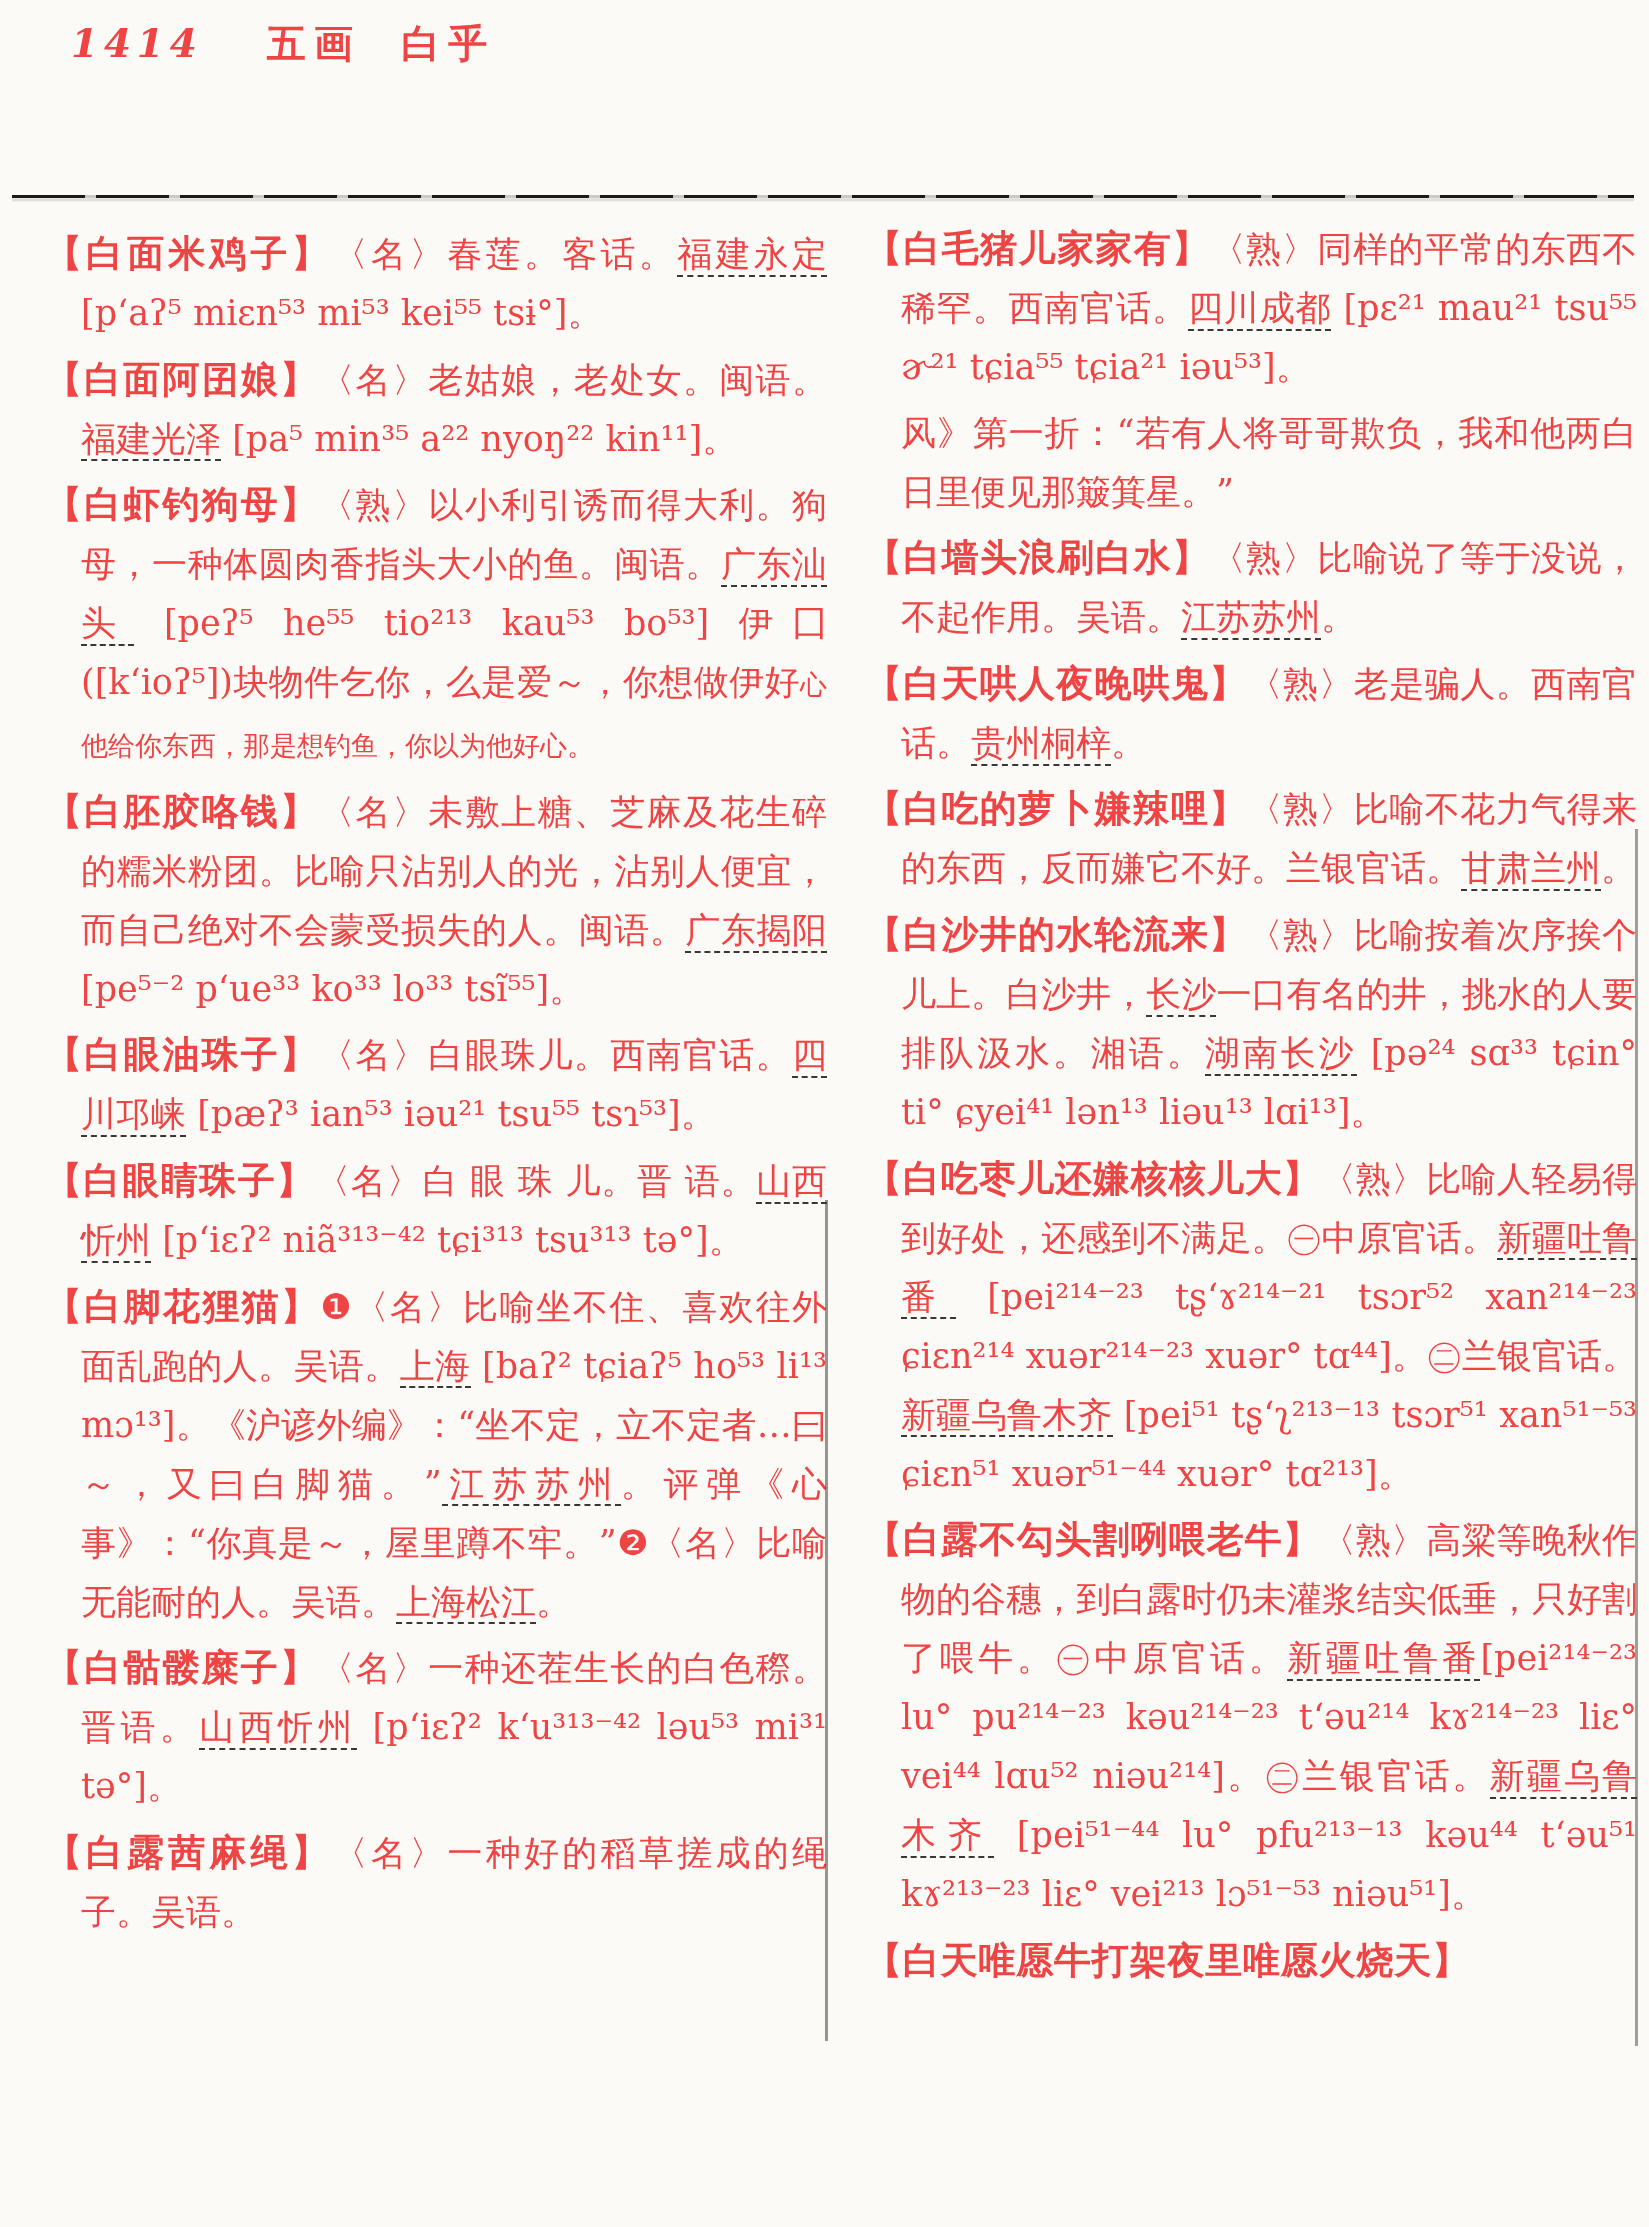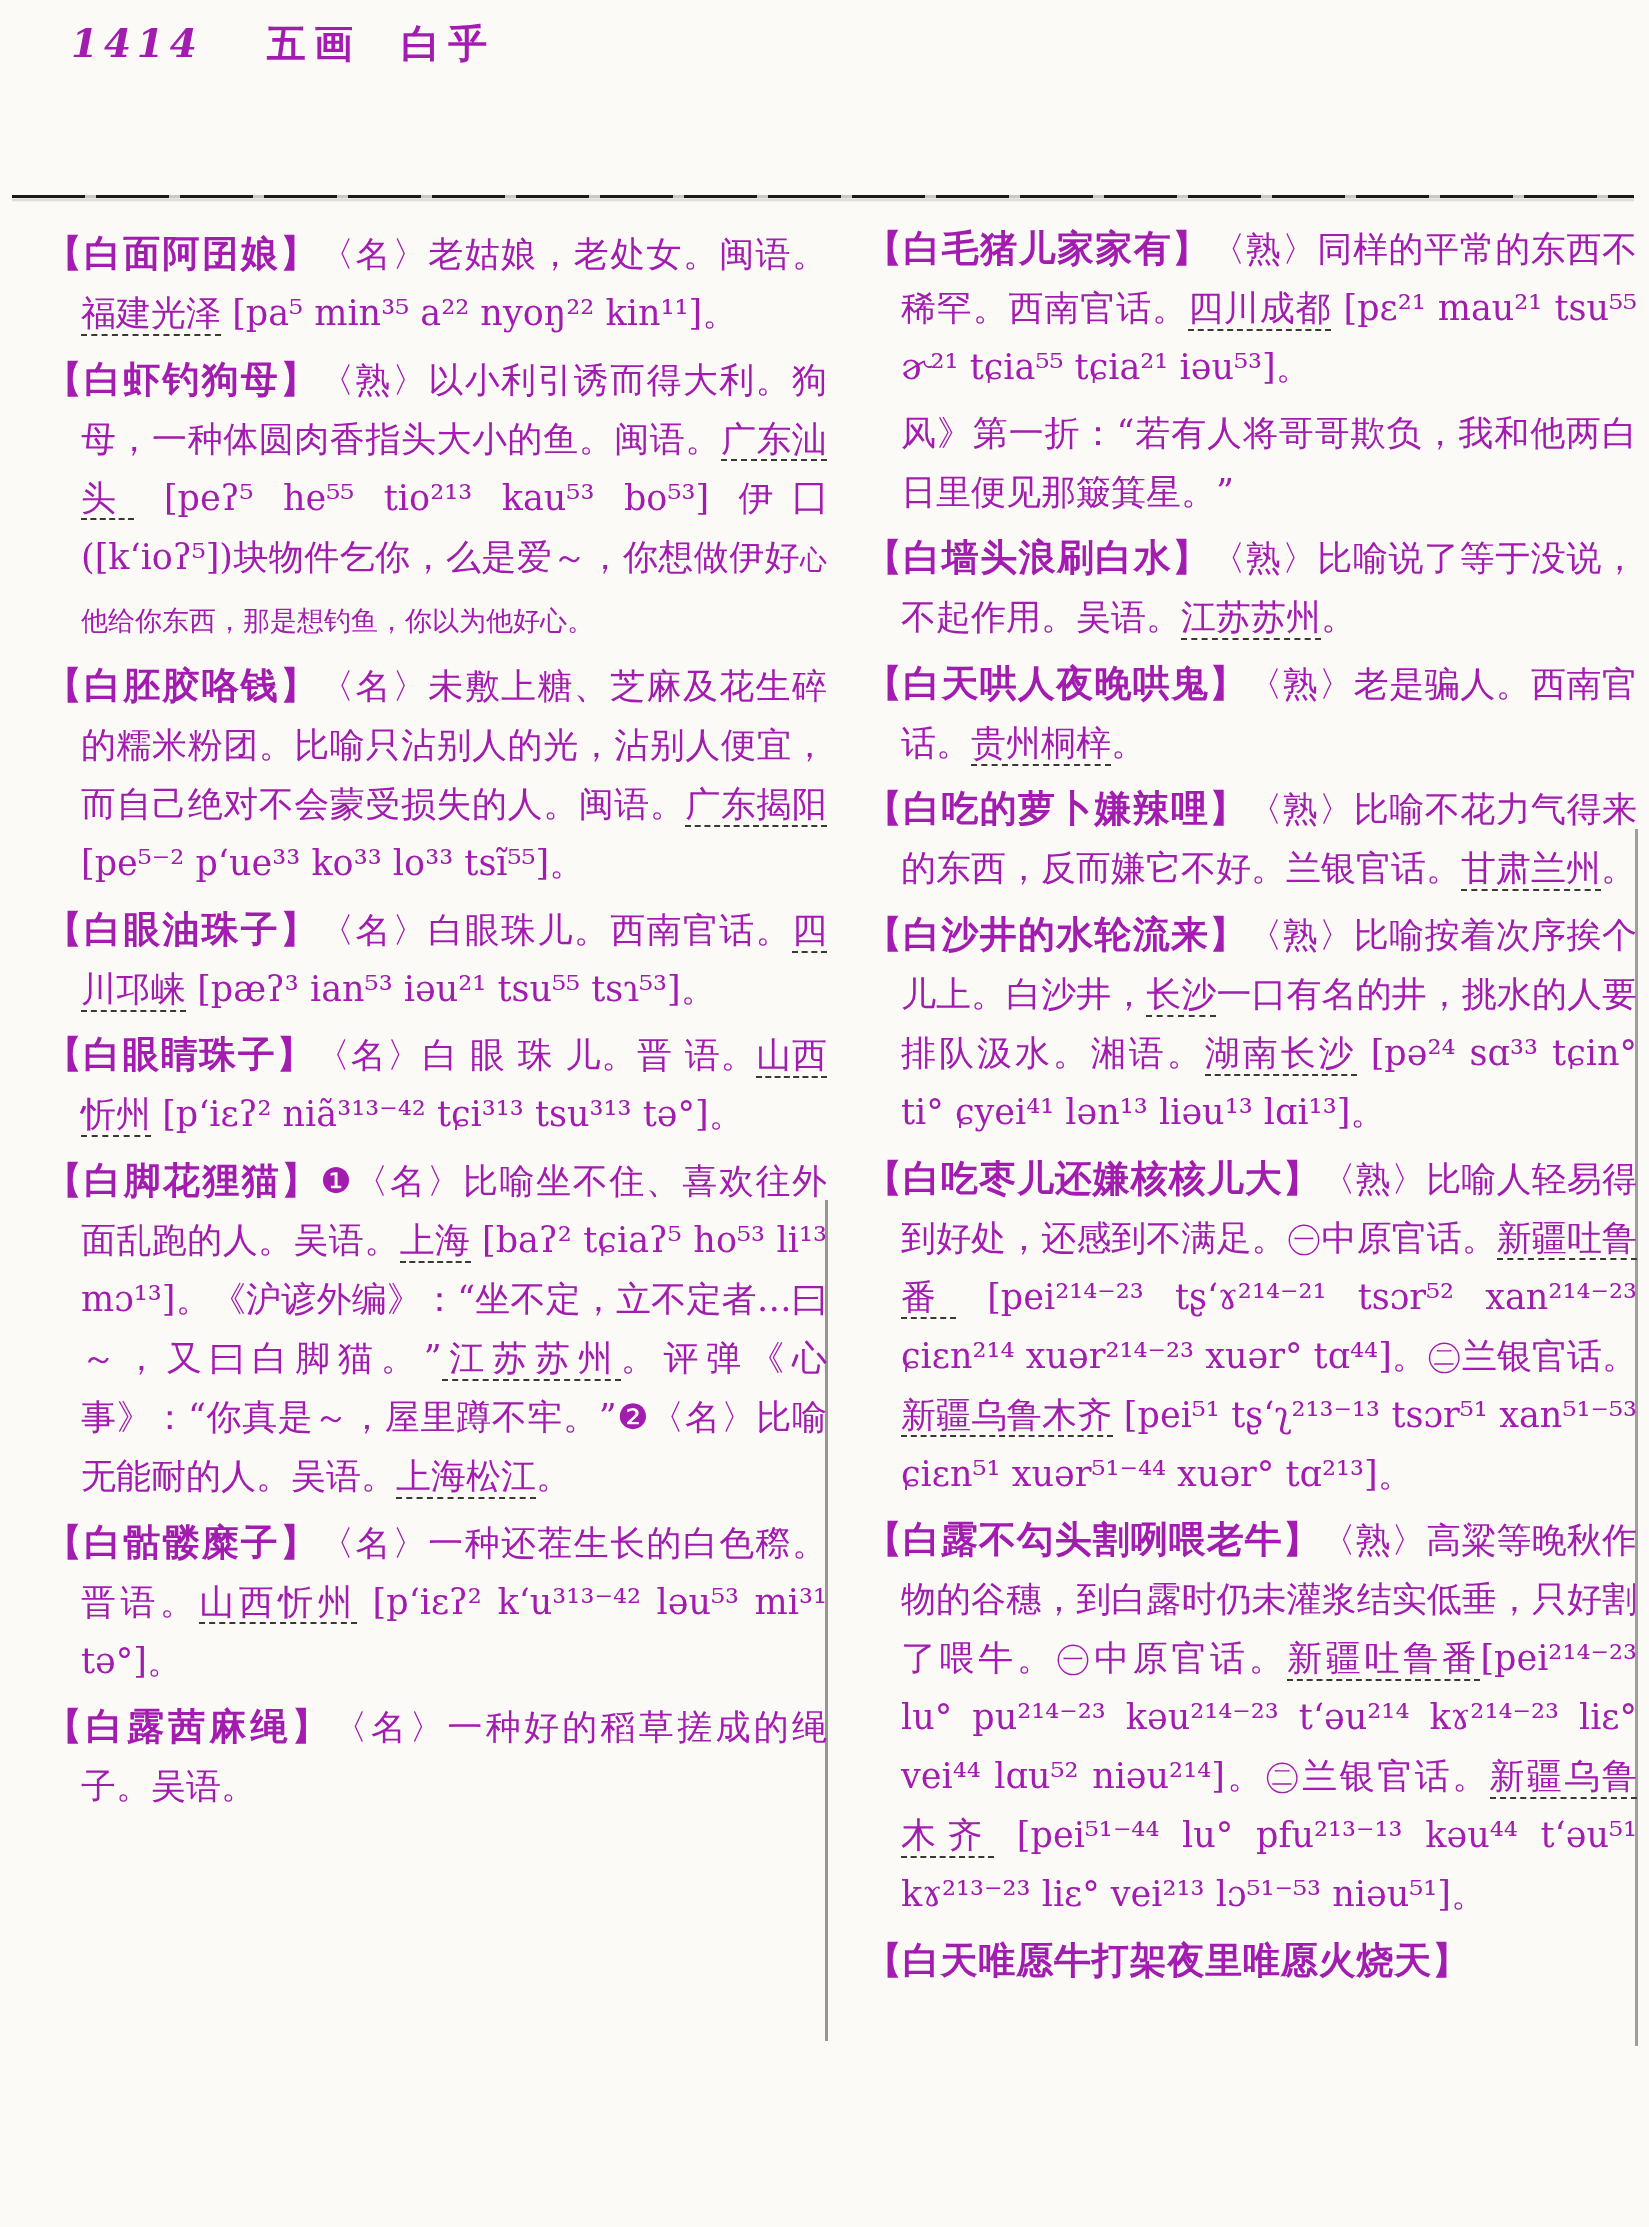--- a/index.html
+++ b/index.html
@@ -1,18 +1,18 @@
 <!DOCTYPE html>
 <html style="font-size:13.2px"><head>
 <meta charset="utf-8">
 <style>
   html,body{margin:0;padding:0;background:#e8e6e0;}
   .page{
     position:relative;width:1650px;height:2227px;background:#fbfaf6;
-    font-family:"DejaVu Serif","DejaVu Sans",serif;color:#a21caf;overflow:hidden;
+    font-family:"DejaVu Serif","DejaVu Sans",serif;color:#ef4444;overflow:hidden;
   }
   .header{position:absolute;top:16.5px;left:71px;font-weight:bold;font-size:39px;white-space:nowrap;}
   .pagenum{font-style:italic;letter-spacing:5.8px;margin-right:64px;}
   .section{margin-right:40px;letter-spacing:8.2px;}
   .headchars{letter-spacing:8.2px;}
   .rule{
     position:absolute;top:195px;left:11.5px;width:1622px;height:3.3px;
     background:repeating-linear-gradient(90deg,#1c1a18 0 73px,rgba(28,26,24,.22) 73px 84px);
     box-shadow:0 3.3px 0 rgba(28,26,24,.12);
   }
@@ -29,20 +29,21 @@
 </style>
 </head>
 <body>
 
 <div class="page">
   <div class="header">
     <span class="pagenum">1414</span><span class="section">五画</span><span class="headchars">白乎</span>
   </div>
   <div class="rule"></div>
   <div class="col col-left" id="col-left">
+      <p class="entry"><span class="hw">【白面米鸡子】</span><span>〈名〉春莲。客话。</span><span class="uline">福建永定</span><span> [p‘aʔ⁵ miɛn⁵³ mi⁵³ kei⁵⁵ tsɨ°]。</span></p>
       <p class="entry"><span class="hw">【白面阿囝娘】</span><span>〈名〉老姑娘，老处女。闽语。</span><span class="uline">福建光泽</span><span> [pa⁵ min³⁵ a²² nyoŋ²² kin¹¹]。</span></p>
       <p class="entry"><span class="hw">【白虾钓狗母】</span><span>〈熟〉以小利引诱而得大利。狗母，一种体圆肉香指头大小的鱼。闽语。</span><span class="uline">广东汕头</span><span> [peʔ⁵ he⁵⁵ tio²¹³ kau⁵³ bo⁵³] 伊囗([k‘ioʔ⁵])块物件乞你，么是爱～，你想做伊好</span><span class="small">心他给你东西，那是想钓鱼，你以为他好心。</span></p>
       <p class="entry"><span class="hw">【白胚胶咯钱】</span><span>〈名〉未敷上糖、芝麻及花生碎的糯米粉团。比喻只沾别人的光，沾别人便宜，而自己绝对不会蒙受损失的人。闽语。</span><span class="uline">广东揭阳</span><span> [pe⁵⁻² p‘ue³³ ko³³ lo³³ tsĩ⁵⁵]。</span></p>
       <p class="entry"><span class="hw">【白眼油珠子】</span><span>〈名〉白眼珠儿。西南官话。</span><span class="uline">四川邛崃</span><span> [pæʔ³ ian⁵³ iəu²¹ tsu⁵⁵ tsɿ⁵³]。</span></p>
       <p class="entry"><span class="hw">【白眼睛珠子】</span><span>〈名〉白 眼 珠 儿。晋 语。</span><span class="uline">山西忻州</span><span> [p‘iɛʔ² niã³¹³⁻⁴² tɕi³¹³ tsu³¹³ tə°]。</span></p>
       <p class="entry"><span class="hw">【白脚花狸猫】</span><span>❶〈名〉比喻坐不住、喜欢往外面乱跑的人。吴语。</span><span class="uline">上海</span><span> [baʔ² tɕiaʔ⁵ ho⁵³ li¹³ mɔ¹³]。《沪谚外编》：“坐不定，立不定者…曰～，又曰白脚猫。”</span><span class="uline">江苏苏州</span><span>。评弹《心事》：“你真是～，屋里蹲不牢。”❷〈名〉比喻无能耐的人。吴语。</span><span class="uline">上海松江</span><span>。</span></p>
       <p class="entry"><span class="hw">【白骷髅糜子】</span><span>〈名〉一种还茬生长的白色穄。晋语。</span><span class="uline">山西忻州</span><span> [p‘iɛʔ² k‘u³¹³⁻⁴² ləu⁵³ mi³¹ tə°]。</span></p>
       <p class="entry"><span class="hw">【白露茜麻绳】</span><span>〈名〉一种好的稻草搓成的绳子。吴语。</span></p>
     </div>
   <div class="col col-right" id="col-right">

